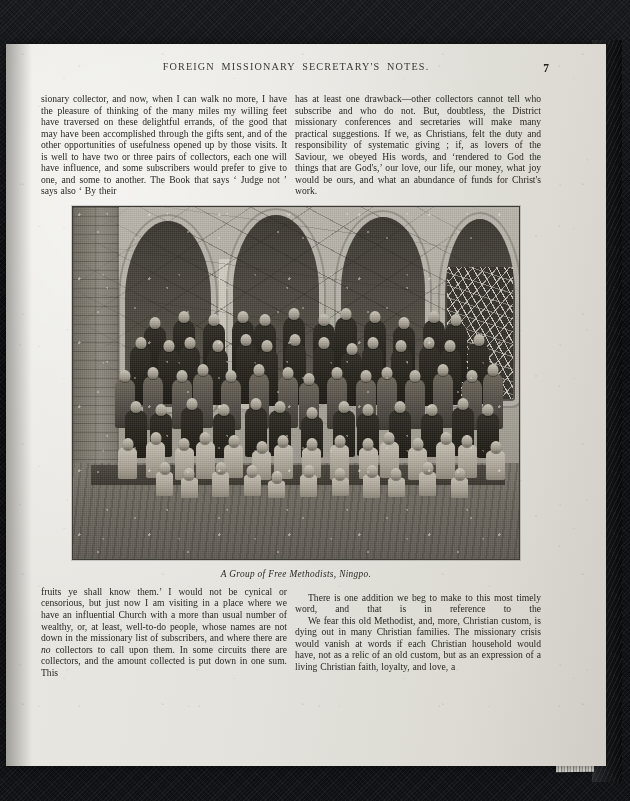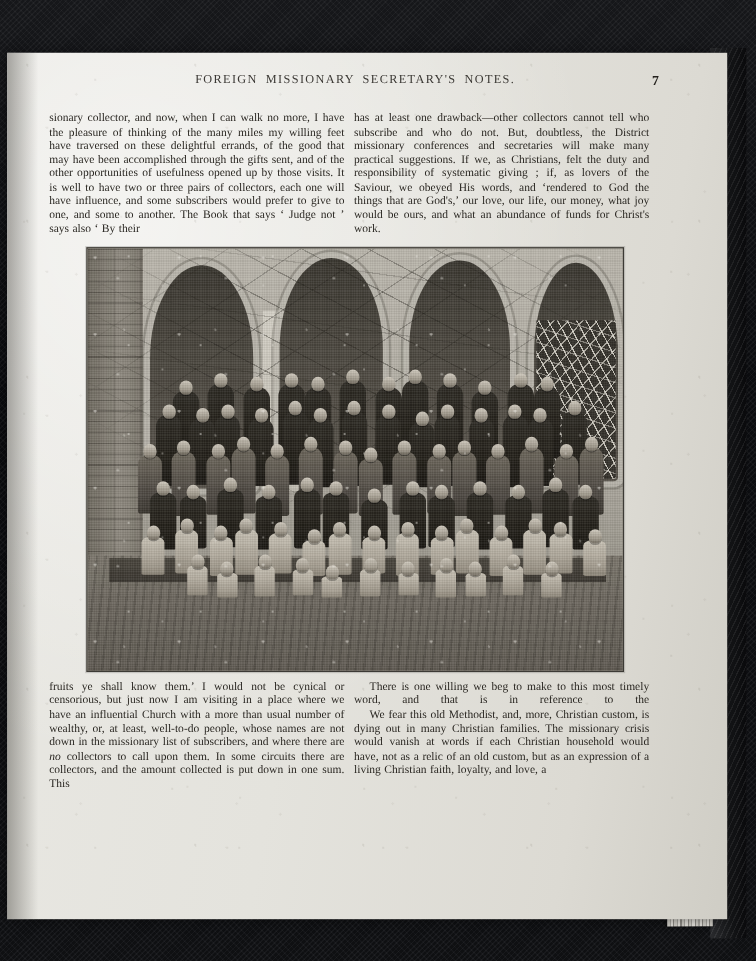--- a/index.html
+++ b/index.html
@@ -136,20 +136,21 @@
     top: 1px;
     font-size: 11.5px;
     font-weight: bold;
     color: #24211d;
   }
 
   .columns {
     display: flex;
     gap: 8px;
     margin-top: 10px;
+    align-items: center;
   }
   .col { width: 246px; }
 
   p.body {
     margin: 0;
     font-size: 9.6px;
     line-height: 11.55px;
     text-align: justify;
     text-align-last: justify;
     color: #2a2722;
@@ -600,31 +601,32 @@
                 <div class="fig pale" style="left: 346.4px; bottom: 5px; width: 17px; height: 25px;">
                   <div class="head"></div>
                 </div>
                 <div class="fig pale" style="left: 378px; bottom: 3px; width: 17px; height: 21px;">
                   <div class="head"></div>
                 </div>
               </div>
             <div class="speckle"></div>
           </div>
         </div>
+        <div class="plate-caption">A Group of Free Methodists, Ningpo.</div>
       </div>
 
       <div class="columns bottom">
         <div class="col">
           <p class="body last">
             <span>fruits ye shall know them.’   I would not be cynical or censorious, but just now I am visiting in a place where we have an influential Church with a more than usual number of wealthy, or, at least, well-to-do people, whose names are not down in the missionary list of subscribers, and where there are </span><i class="tight">no</i><span> collectors to call upon them. In some circuits there are collectors, and the amount collected is put down in one sum.  This</span>
           </p>
         </div>
         <div class="col">
           <p class="body">
-            <span class="indent"></span><span>There is one willing we beg to make to this most timely word, and that is in reference to the</span>
+            <span class="indent"></span><span>There is one addition we beg to make to this most timely word, and that is in reference to the</span>
           </p>
           <p class="body last">
             <span class="indent"></span><span>We fear this old Methodist, and, more, Christian custom, is dying out  in  many  Christian families.  The missionary crisis would vanish at words if each Christian household would have, not as a relic of an old custom, but as an expression of a living Christian faith, loyalty, and love, a</span>
           </p>
         </div>
       </div>
 
     </div>
   </div>
 </div>

